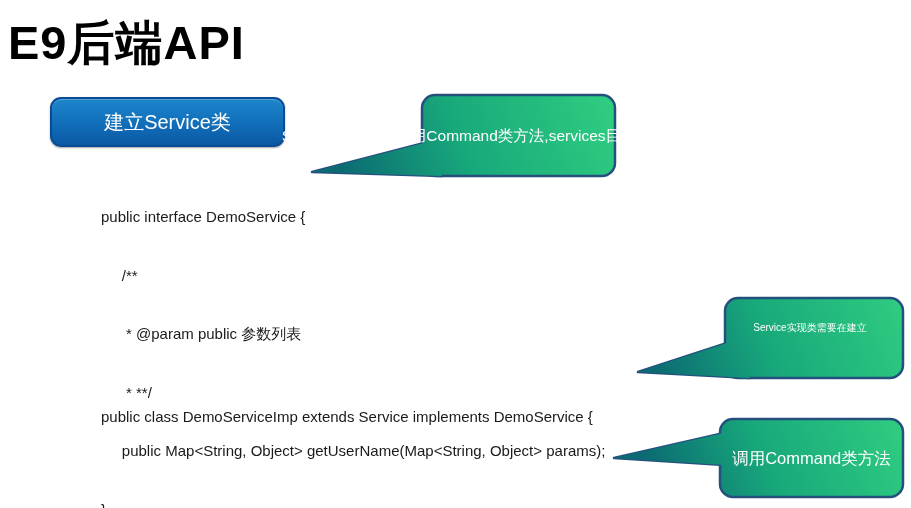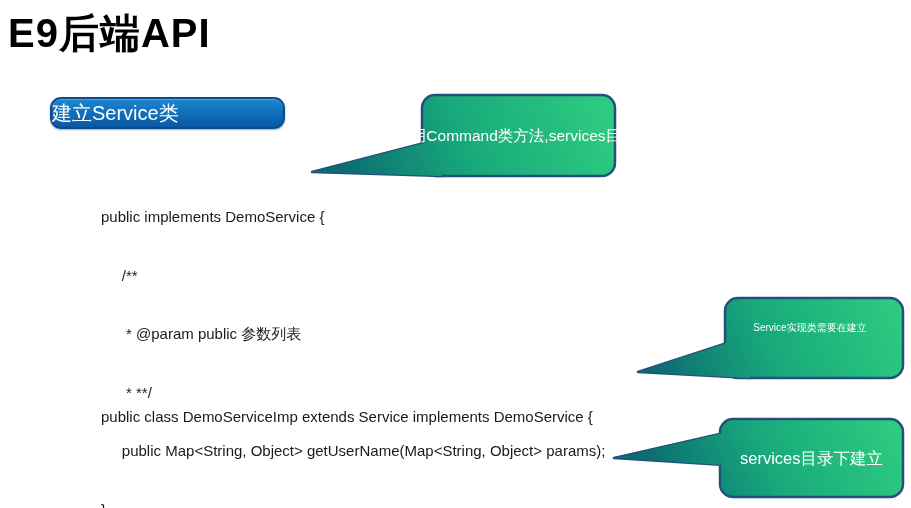--- a/index.html
+++ b/index.html
@@ -4,31 +4,31 @@
 <style>
   html,body{margin:0;padding:0;background:#e8e8e8;}
   .slide{
     position:relative;
     width:911px;height:508px;
     background:#ffffff;
     overflow:hidden;
     font-family:"Liberation Sans", sans-serif;
   }
   .title{
-    position:absolute;left:8px;top:6px;
-    font-size:40px;font-weight:900;letter-spacing:1px;
+    position:absolute;left:8px;top:12px;
+    font-size:47px;font-weight:900;letter-spacing:1px;
     color:#000000;white-space:nowrap;
   }
   .banner{
-    position:absolute;left:50px;top:97px;width:235px;height:32px;
+    position:absolute;left:50px;top:97px;width:235px;height:50px;
     box-sizing:border-box;
     border:2px solid #0a4c94;border-radius:11px;
     background:linear-gradient(180deg,#1e86cc 0%,#1272bd 45%,#0b58a4 100%);
     box-shadow: inset 0 1px 0 rgba(255,255,255,0.25), 0 1px 2px rgba(0,0,0,0.35);
-    display:flex;align-items:center;
+    display:flex;align-items:center;justify-content:center;
   }
   .banner span{
     color:#ffffff;font-size:20px;white-space:nowrap;
   }
   .code{
     position:absolute;left:101px;
     font-size:15px;line-height:19.5px;color:#1a1a1a;
     white-space:pre;
   }
   .code-line{min-height:19.5px;}
@@ -72,21 +72,21 @@
     <polygon points="118,53 6,82 136,86" fill="url(#g1)"></polygon>
   </svg>
   <div id="co1-text" class="callout-text">
     <div>Service类需要在</div>
     <div>调用Command类方法,</div>
     <div>services目录下的Imp</div>
     <div>文件夹下</div>
   </div>
 
   <div id="code1" class="code">
-    <div class="code-line">public implements DemoService {</div>
+    <div class="code-line">public interface DemoService {</div>
     <div class="code-line">     /**</div>
     <div class="code-line">      * @param public 参数列表</div>
     <div class="code-line">      * **/</div>
     <div class="code-line">     public Map&lt;String, Object&gt; getUserName(Map&lt;String, Object&gt; params);</div>
     <div class="code-line">}</div>
   </div>
 
   <svg id="co2-svg" class="callout-svg" width="281" height="92" viewBox="0 0 281 92">
     <defs>
       <linearGradient id="g2" gradientUnits="userSpaceOnUse" x1="30" y1="95" x2="270" y2="-5">
@@ -120,16 +120,16 @@
         <stop offset="0" stop-color="#0b6a72"></stop>
         <stop offset="0.45" stop-color="#18a97b"></stop>
         <stop offset="1" stop-color="#2fcd80"></stop>
       </linearGradient>
     </defs>
     <polygon points="118,19 8,44 118,51" fill="url(#g3)" stroke="#24507e" stroke-width="2.5" stroke-linejoin="round"></polygon>
     <rect x="114" y="5" width="183" height="78" rx="13" fill="url(#g3)" stroke="#24507e" stroke-width="2.5"></rect>
     <polygon points="118,19 8,44 118,51" fill="url(#g3)"></polygon>
   </svg>
   <div id="co3-text" class="callout-text">
-    <div>services目录下建立</div>
+    <div>调用Command类方法</div>
   </div>
 
 </div>
 
 </body></html>

